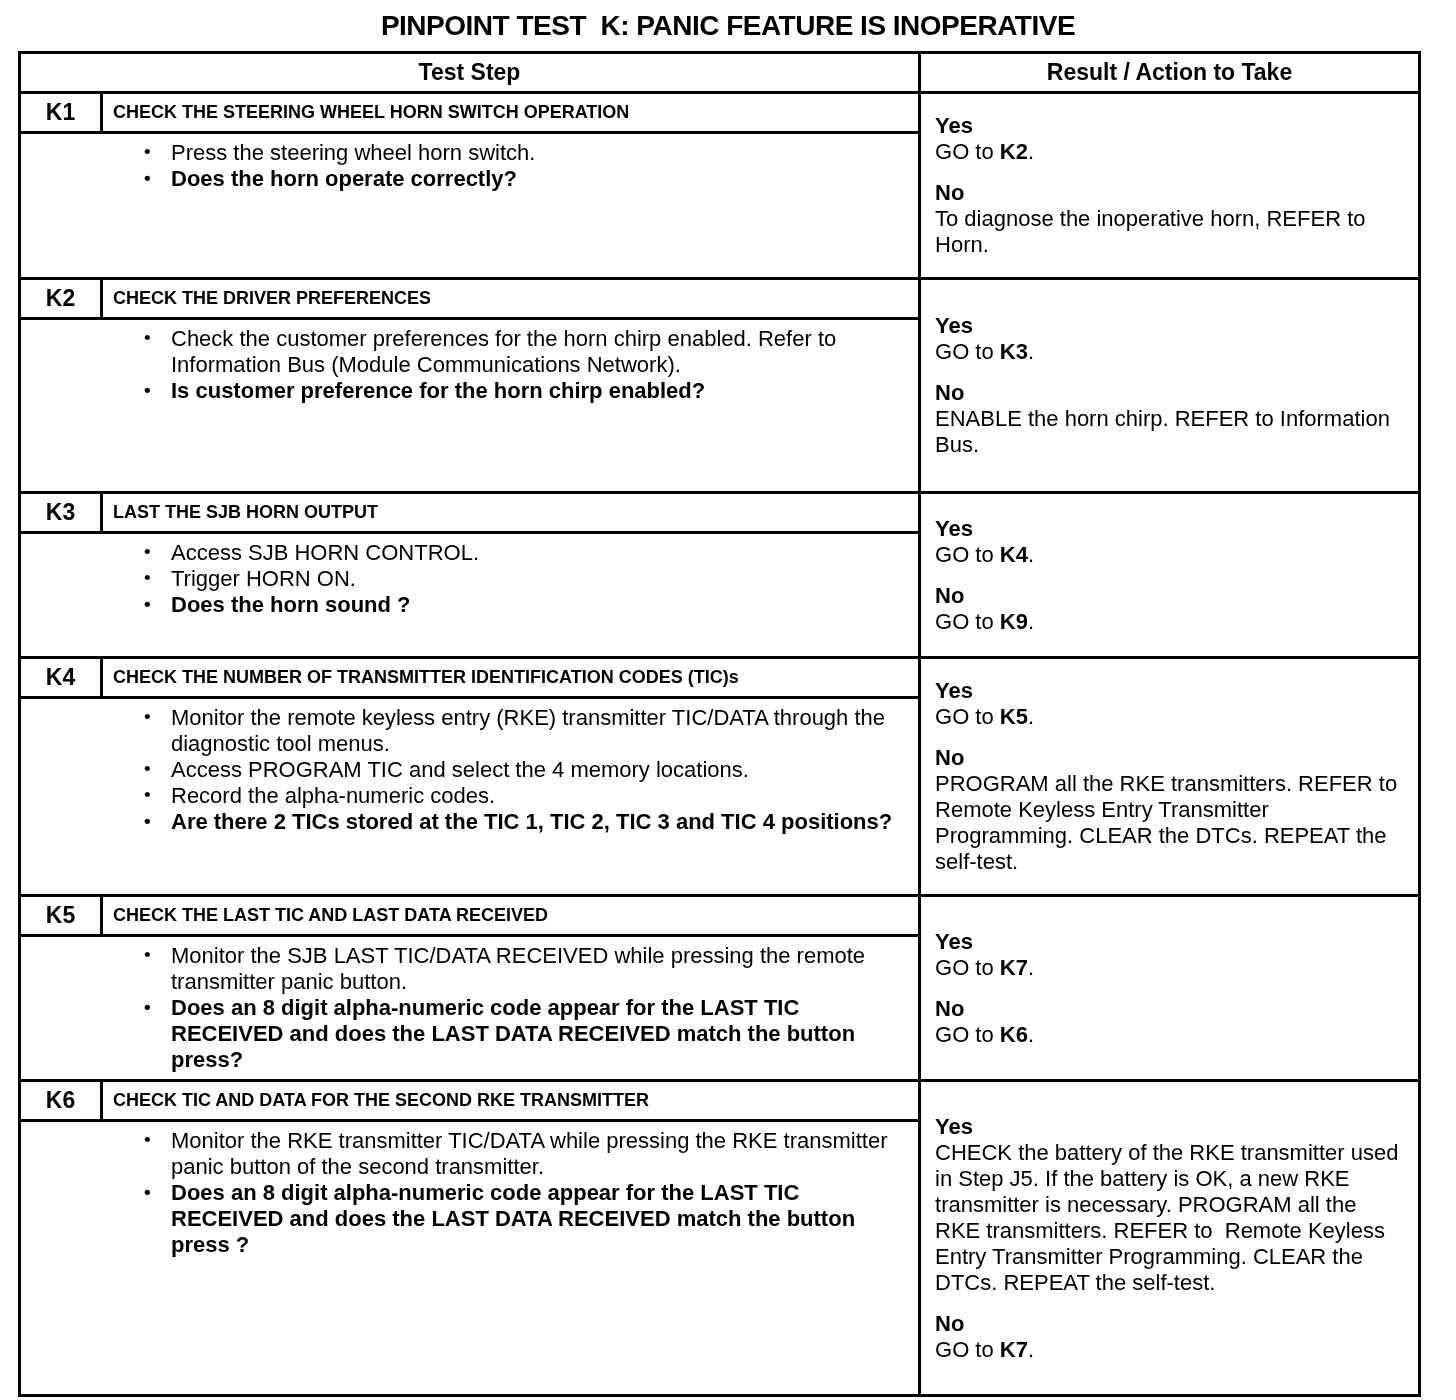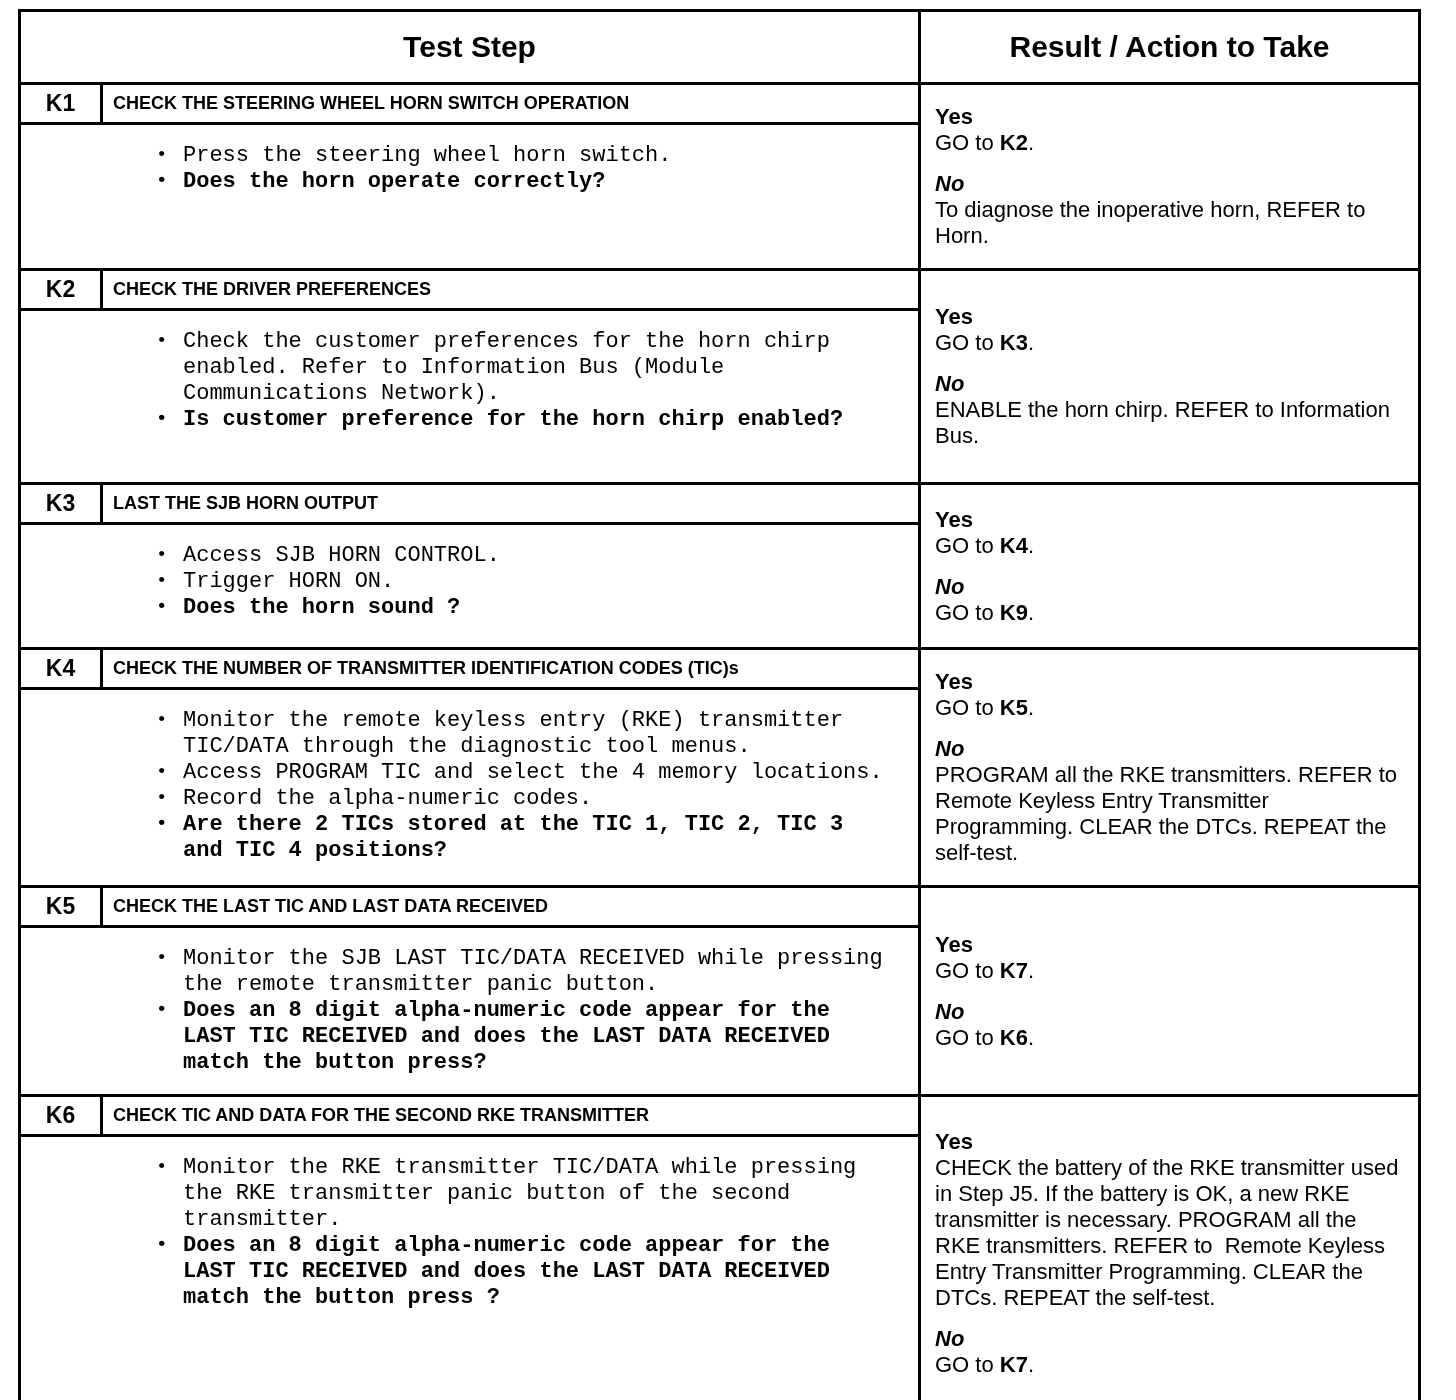--- a/index.html
+++ b/index.html
@@ -30,23 +30,23 @@
     margin: 9px 0 0 18px;
     width: 1400px;
   }
   col.c-id      { width: 82px; }
   col.c-step    { width: 818px; }
   col.c-result  { width: 500px; }
 
   th, td { border: 3px solid #000000; }
 
   th {
-    font-size: 30px;
-    font-weight: bold;
-    padding: 18px 4px;
+    font-size: 23px;
+    font-weight: bold;
+    padding: 3px 4px;
     text-align: center;
     height: 31px;
   }
 
   tr.head-row { height: 34px; }
 
   td.kcell {
     text-align: center;
     vertical-align: middle;
     font-weight: bold;
@@ -59,24 +59,23 @@
     font-size: 18px;
     line-height: 27px;
     padding: 5px 10px;
   }
 
   td.scell {
     vertical-align: top;
     padding: 6px 12px 6px 0;
   }
   ul.steps {
-    margin: 12px;
+    margin: 0;
     padding: 0 0 0 150px;
     list-style: none;
-    font-family: Liberation Mono, monospace;
   }
   li.step {
     position: relative;
     font-size: 22px;
     line-height: 26px;
   }
   li.step::before {
     content: "\2022";
     position: absolute;
     left: -27px;
@@ -86,21 +85,21 @@
   li.step.bold { font-weight: bold; }
 
   td.rcell {
     vertical-align: middle;
     padding: 4px 12px 4px 14px;
     font-size: 22px;
     line-height: 26px;
   }
   .verdict { font-weight: bold; }
   .verdict + .action { margin: 0; }
-  .verdict:not(:first-child) { margin-top: 15px; font-style: italic; }
+  .verdict:not(:first-child) { margin-top: 15px; }
   .action { white-space: pre-wrap; }
   .action b { font-weight: bold; }
 
   
   tr.steps-K1 { height: 146px; }
   tr.steps-K2 { height: 174px; }
   tr.steps-K3 { height: 125px; }
   tr.steps-K4 { height: 198px; }
   tr.steps-K5 { height: 140px; }
   tr.steps-K6 { height: 275px; }
@@ -110,20 +109,21 @@
     margin-left: 18px;
     margin-top: 6px;
     text-align: right;
     font-size: 25px;
   }
 </style>
 </head>
 <body>
 
 <div class="page">
+  <h1 class="doc-title">PINPOINT TEST  K: PANIC FEATURE IS INOPERATIVE</h1>
 
   <table class="pinpoint">
     <colgroup>
       <col class="c-id">
       <col class="c-step">
       <col class="c-result">
     </colgroup>
     <thead>
       <tr>
         <th colspan="2">Test Step</th>

